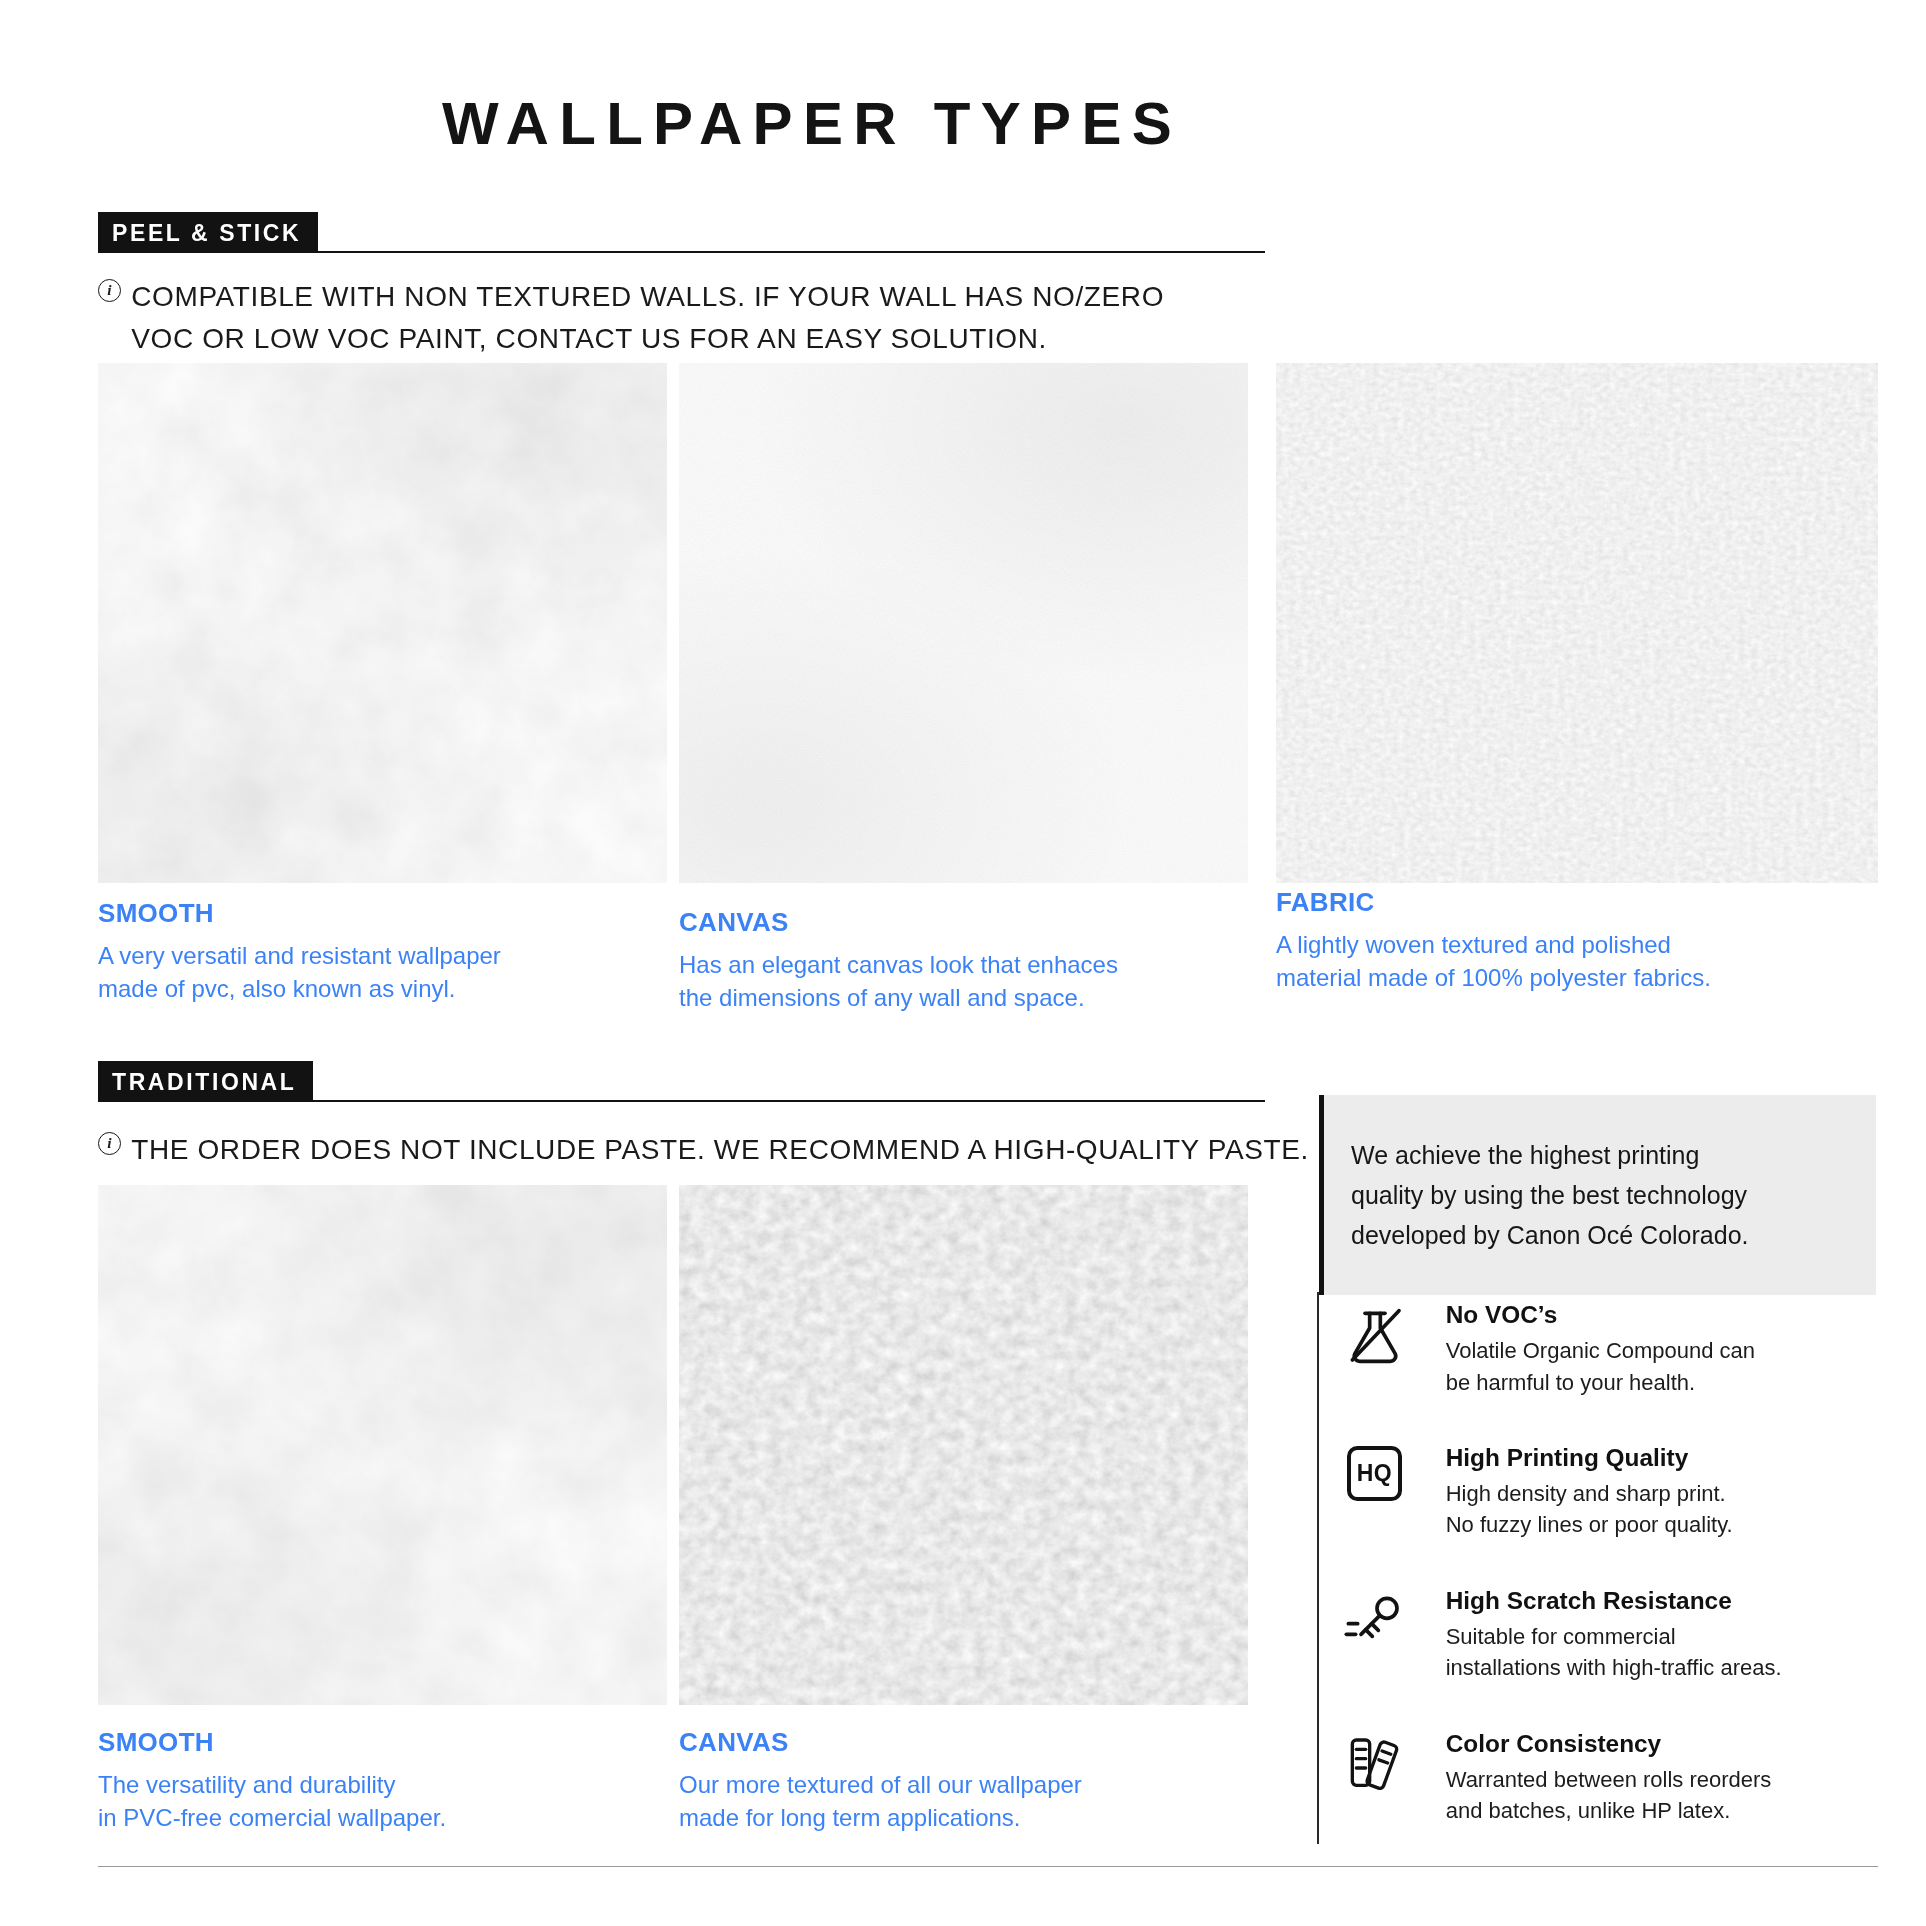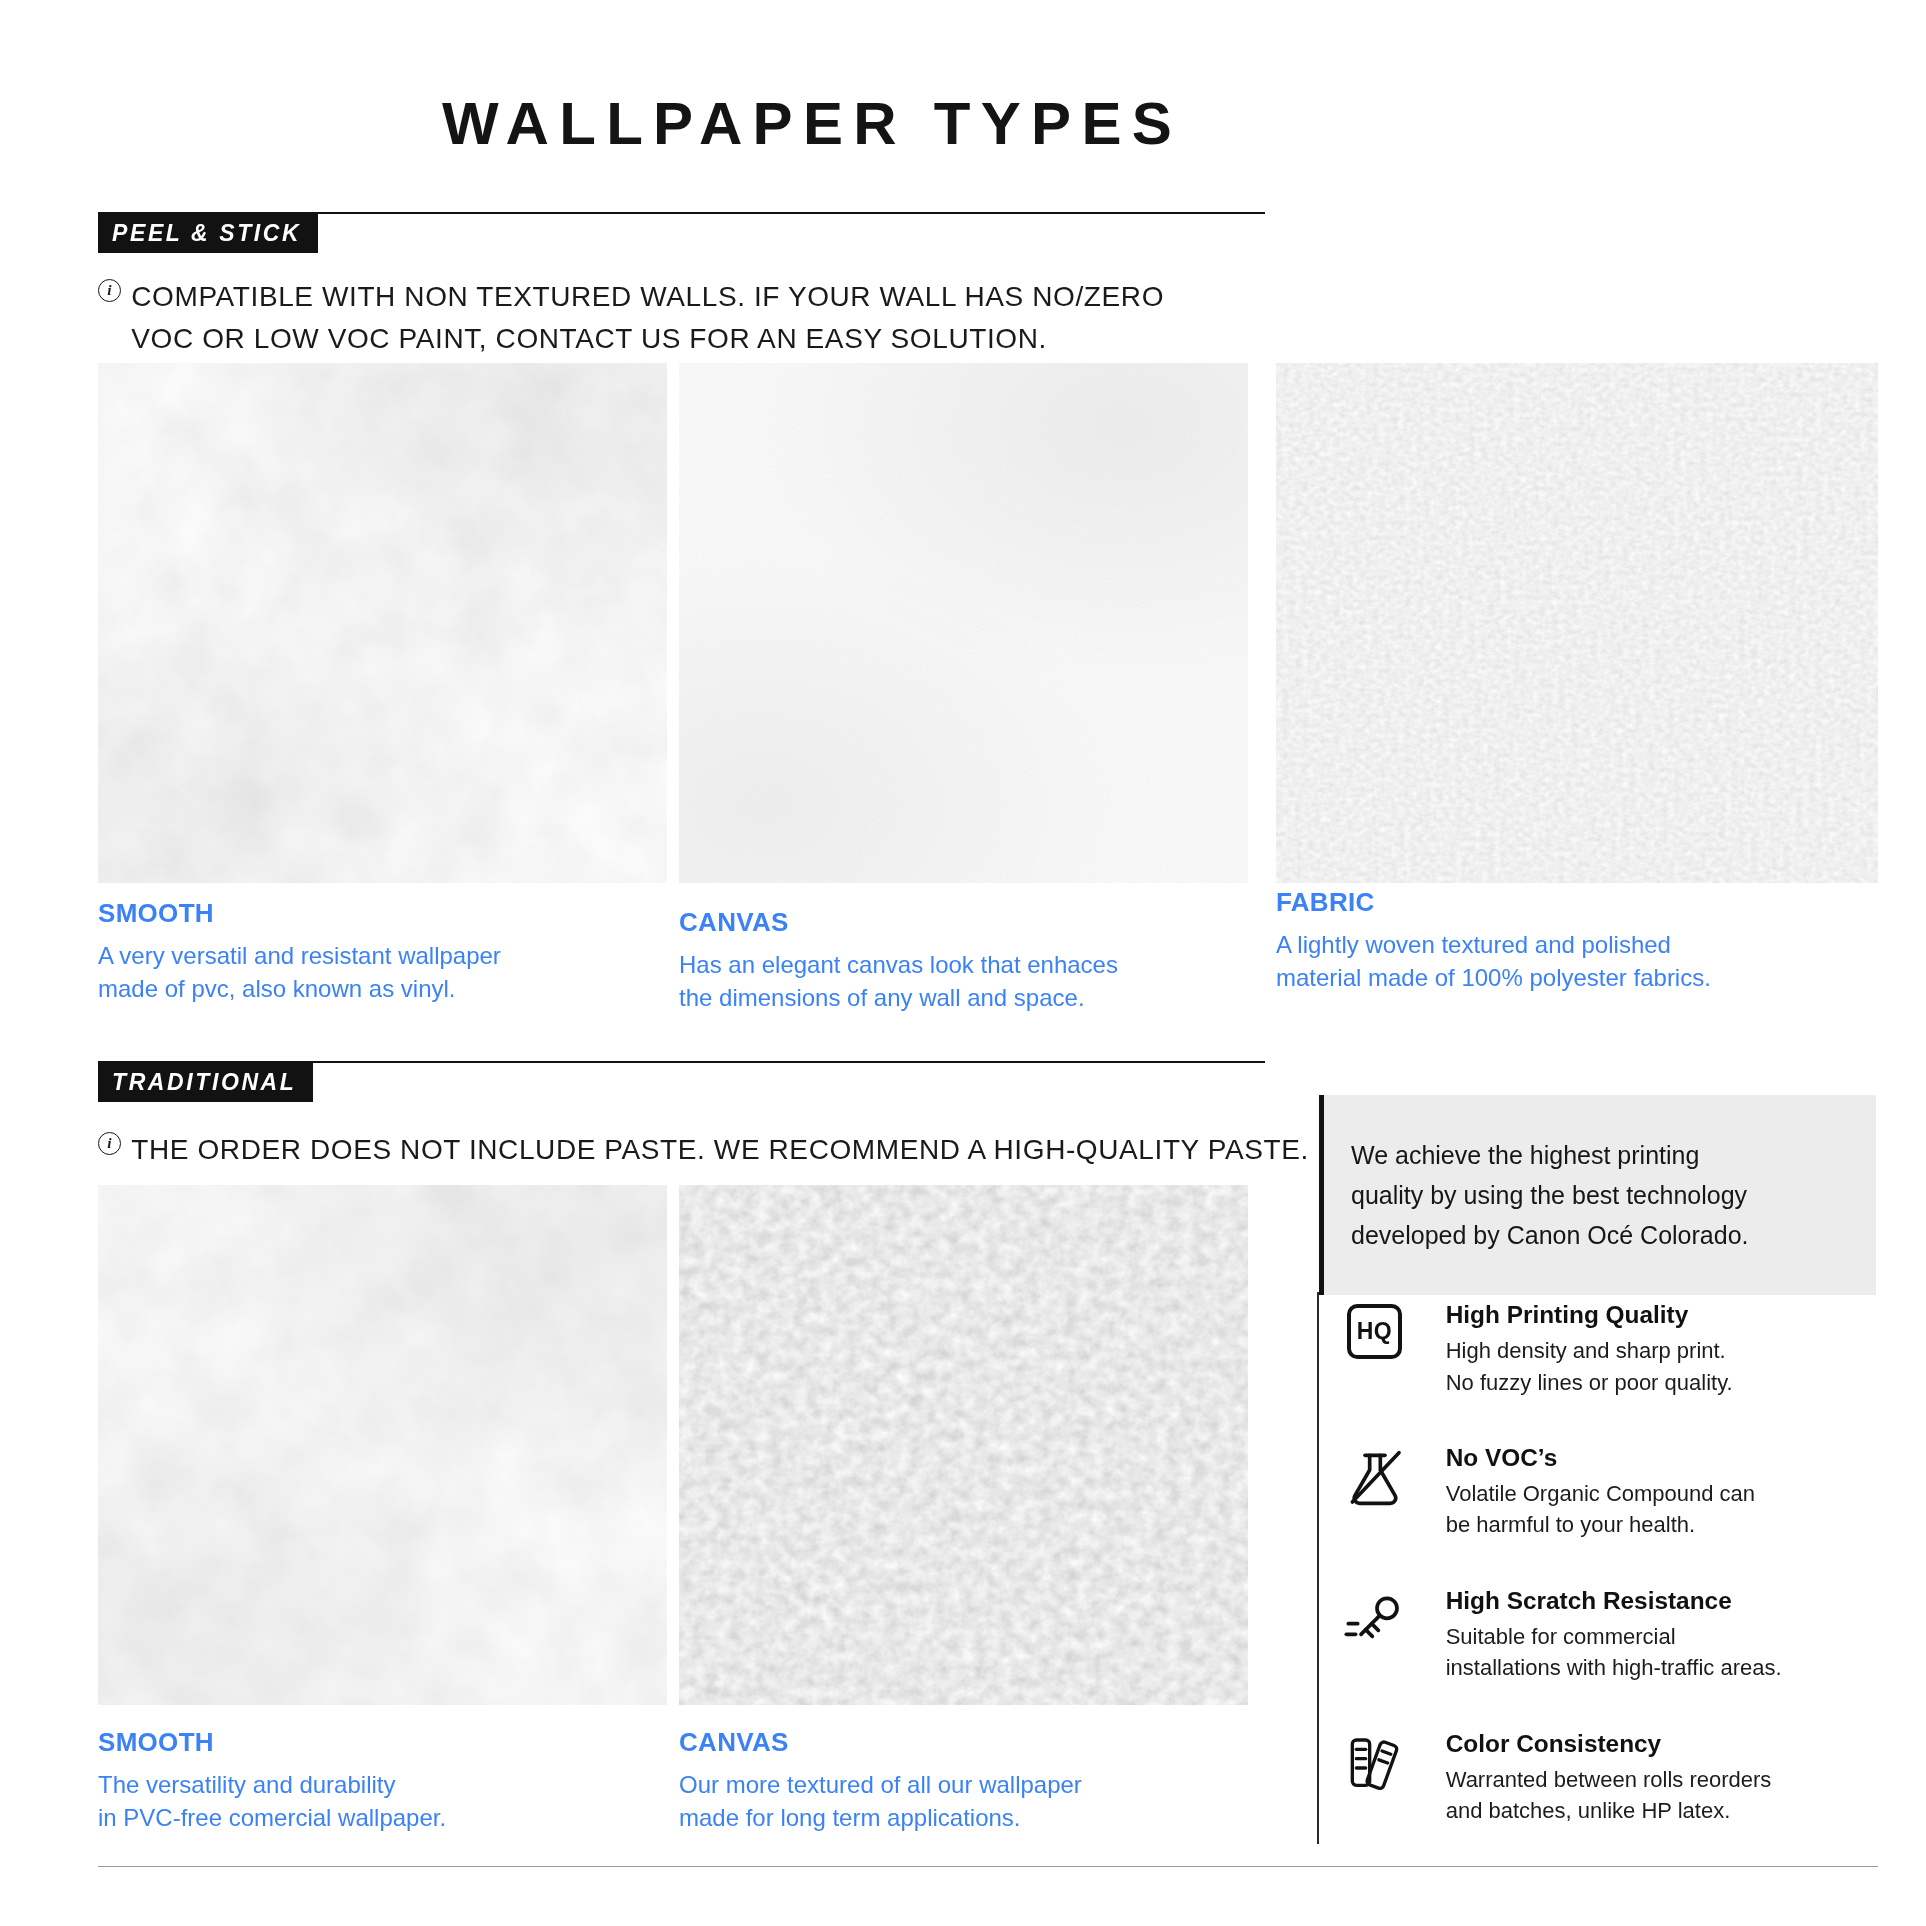--- a/index.html
+++ b/index.html
@@ -12,21 +12,21 @@
   .page { position:relative; width:1926px; height:1926px; background:#fff; overflow:hidden; }
 
   
   .page-title {
     position:absolute; top:89px; left:0; width:1624px;
     text-align:center; font-size:60px; font-weight:600;
     letter-spacing:10.3px; color:#141414; white-space:nowrap;
   }
 
   
-  .section-head { position:absolute; display:flex; width:1167px;font-style:italic; }
+  .section-head { position:absolute; display:flex; align-items:flex-end; width:1167px; }
   #head1 { left:98px; top:212px; }
   #head2 { left:98px; top:1061px; }
   .section-label {
     background:#121212; color:#ffffff; font-weight:700;
     font-size:23px; letter-spacing:2.6px; padding:7.7px 16.7px 6.4px 14px;
     white-space:nowrap;
   }
   .section-rule { flex:1; height:1.9px; background:#121212; }
 
   
@@ -238,43 +238,43 @@
   <div class="quality-panel">We achieve the highest printing
 quality by using the best technology
 developed by Canon Océ Colorado.</div>
 
   <div class="feat-vline"></div>
 
   <div class="features">
 
     <div class="feature">
       <span class="ficon">
-        <span class="hq-box">
-          <span>HQ</span>
-        </span>
-      </span>
-      <div class="ftext">
-        <h4>High Printing Quality</h4>
-        <p>High density and sharp print.
-No fuzzy lines or poor quality.</p>
-      </div>
-    </div>
-
-    <div class="feature">
-      <span class="ficon">
         <svg viewBox="0 0 96 96" fill="none" stroke="#121212" stroke-width="5.5" stroke-linecap="round" stroke-linejoin="round">
           <path d="M40 14 v22 L18 74 a8 8 0 0 0 7 12 h46 a8 8 0 0 0 7 -12 L56 36 V14"></path>
           <path d="M33 14 h30"></path>
           <path d="M14 84 L84 10"></path>
         </svg>
       </span>
       <div class="ftext">
         <h4>No VOC’s</h4>
         <p>Volatile Organic Compound can
 be harmful to your health.</p>
+      </div>
+    </div>
+
+    <div class="feature">
+      <span class="ficon">
+        <span class="hq-box">
+          <span>HQ</span>
+        </span>
+      </span>
+      <div class="ftext">
+        <h4>High Printing Quality</h4>
+        <p>High density and sharp print.
+No fuzzy lines or poor quality.</p>
       </div>
     </div>
 
     <div class="feature">
       <span class="ficon">
         <svg viewBox="0 0 96 96" fill="none" stroke="#121212" stroke-width="5.5" stroke-linecap="round" stroke-linejoin="round">
           <circle cx="66" cy="29" r="15"></circle>
           <path d="M55 40 L27 68"></path>
           <path d="M34 61 l10 10"></path>
           <path d="M43 52 l10 10"></path>

